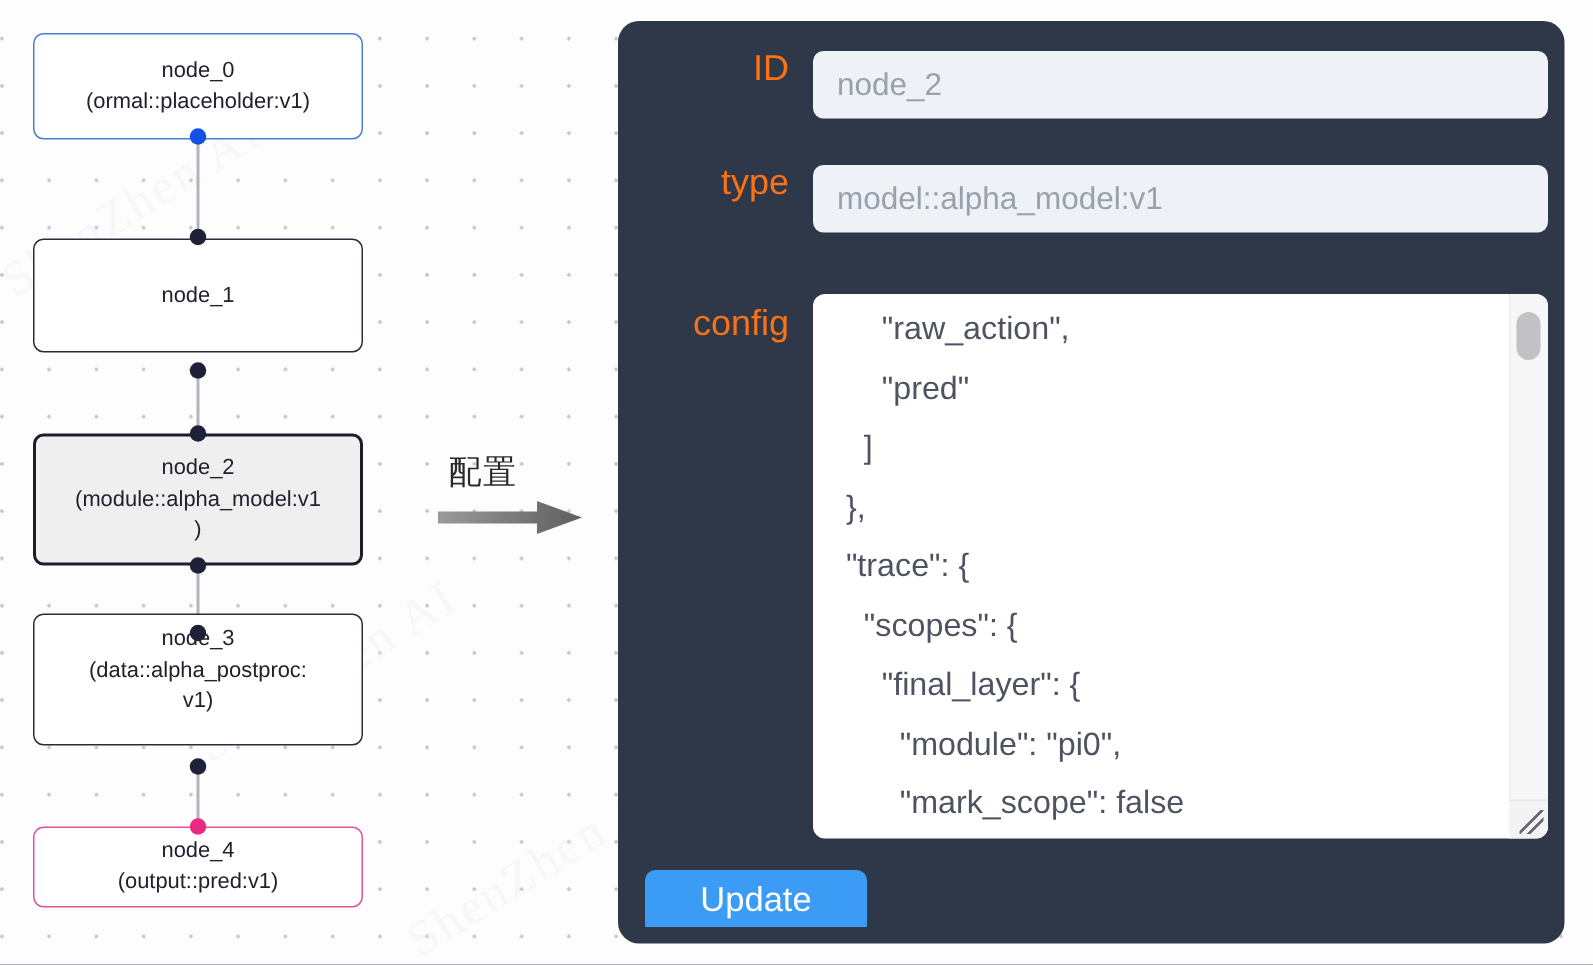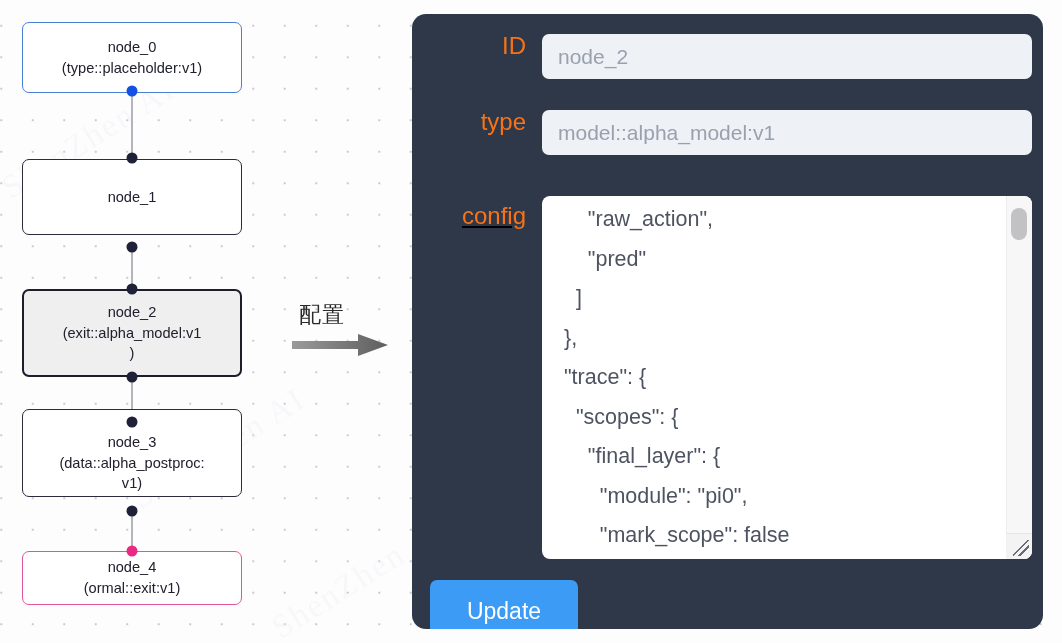--- a/index.html
+++ b/index.html
@@ -49,21 +49,21 @@
     border-radius: 7px;
     background: #ffffff;
     border: 1.4px solid #2b2b3c;
     display: flex;
     align-items: center;
     justify-content: center;
     text-align: center;
     color: #20212e;
     font-size: 14.6px;
     line-height: 1.42;
-    padding: 2px 9px;
+    padding: 18px 9px;
     box-shadow: 0 0 0 rgba(0,0,0,0);
   }
   .node.input-node  { border-color: #4a7fd4; border-width: 1.4px; }
   .node.selected    { background: #efefef; border-color: #1d1d2b; border-width: 2px; }
   .node.output-node { border-color: #e0549b; border-width: 1.6px; }
 
   .node .label { display: block; }
   .node .line2 { display: block; }
 
   
@@ -136,21 +136,21 @@
     font-size: 21px;
     font-family: "Liberation Sans", sans-serif;
     padding: 0 16px;
     outline: none;
   }
 
   #row-id   { left: 18px; top: 20px; }
   #row-id .text-input   { width: 490px; height: 45px; line-height: 45px; }
   #row-type { left: 18px; top: 96px; }
   #row-type .text-input { width: 490px; height: 45px; line-height: 45px; }
-  #row-config { left: 18px; top: 182px; text-decoration: underline; }
+  #row-config { left: 18px; top: 182px; }
   #row-config .field-label { padding-top: 8px; }
 
   
   .code-area {
     position: relative;
     box-sizing: border-box;
     width: 490px;
     height: 363px;
     background: #ffffff;
     border-radius: 8px;
@@ -203,21 +203,21 @@
     width: 16px; height: 16px;
     background:
       linear-gradient(135deg, rgba(0,0,0,0) 44%, #6a6a72 44%, #6a6a72 52%, rgba(0,0,0,0) 52%),
       linear-gradient(135deg, rgba(0,0,0,0) 64%, #6a6a72 64%, #6a6a72 72%, rgba(0,0,0,0) 72%);
   }
 
   
   #update-button {
     position: absolute;
     left: 18px; top: 566px;
-    width: 148px; height: 62px;
+    width: 148px; height: 38px;
     background: #3b9bf5;
     border: none;
     border-radius: 7px 7px 0 0;
     color: #ffffff;
     font-size: 23px;
     font-family: "Liberation Sans", sans-serif;
     cursor: pointer;
     padding: 0;
   }
 </style>
@@ -235,57 +235,57 @@
   </div>
 
   <div class="edge" style="left:132px; top:89px;  height:70px;"></div>
   <div class="edge" style="left:132px; top:247px; height:43px;"></div>
   <div class="edge" style="left:132px; top:376px; height:43px;"></div>
   <div class="edge" style="left:132px; top:511px; height:40px;"></div>
 
   <div class="node input-node" style="left:22px; top:22px; width:220px; height:71px;">
     <div>
       <span class="label">node_0</span>
-      <span class="line2">(type::placeholder:v1)</span>
+      <span class="line2">(ormal::placeholder:v1)</span>
     </div>
   </div>
   <div class="handle blue" style="left:132px; top:91px;"></div>
 
   <div class="node" style="left:22px; top:159px; width:220px; height:76px;">
     <div>
       <span class="label">node_1</span>
     </div>
   </div>
   <div class="handle" style="left:132px; top:158px;"></div>
   <div class="handle" style="left:132px; top:247px;"></div>
 
   <div class="node selected" style="left:22px; top:289px; width:220px; height:88px;">
     <div>
       <span class="label">node_2</span>
-      <span class="line2">(exit::alpha_model:v1</span>
+      <span class="line2">(module::alpha_model:v1</span>
       <span class="line2">)</span>
     </div>
   </div>
   <div class="handle" style="left:132px; top:289px;"></div>
   <div class="handle" style="left:132px; top:377px;"></div>
 
   <div class="node" style="left:22px; top:409px; width:220px; height:88px;align-items:flex-end;">
     <div>
       <span class="label">node_3</span>
       <span class="line2">(data::alpha_postproc:</span>
       <span class="line2">v1)</span>
     </div>
   </div>
   <div class="handle" style="left:132px; top:422px;"></div>
   <div class="handle" style="left:132px; top:511px;"></div>
 
   <div class="node output-node" style="left:22px; top:551px; width:220px; height:54px;">
     <div>
       <span class="label">node_4</span>
-      <span class="line2">(ormal::exit:v1)</span>
+      <span class="line2">(output::pred:v1)</span>
     </div>
   </div>
   <div class="handle pink" style="left:132px; top:551px;"></div>
 
   <div id="flow-caption">配置</div>
   <svg id="flow-arrow" viewBox="0 0 96 22">
     <defs>
       <linearGradient id="ag" x1="0" y1="0" x2="1" y2="0">
         <stop offset="0" stop-color="#9a9a9a"></stop>
         <stop offset="1" stop-color="#5e5e5e"></stop>

